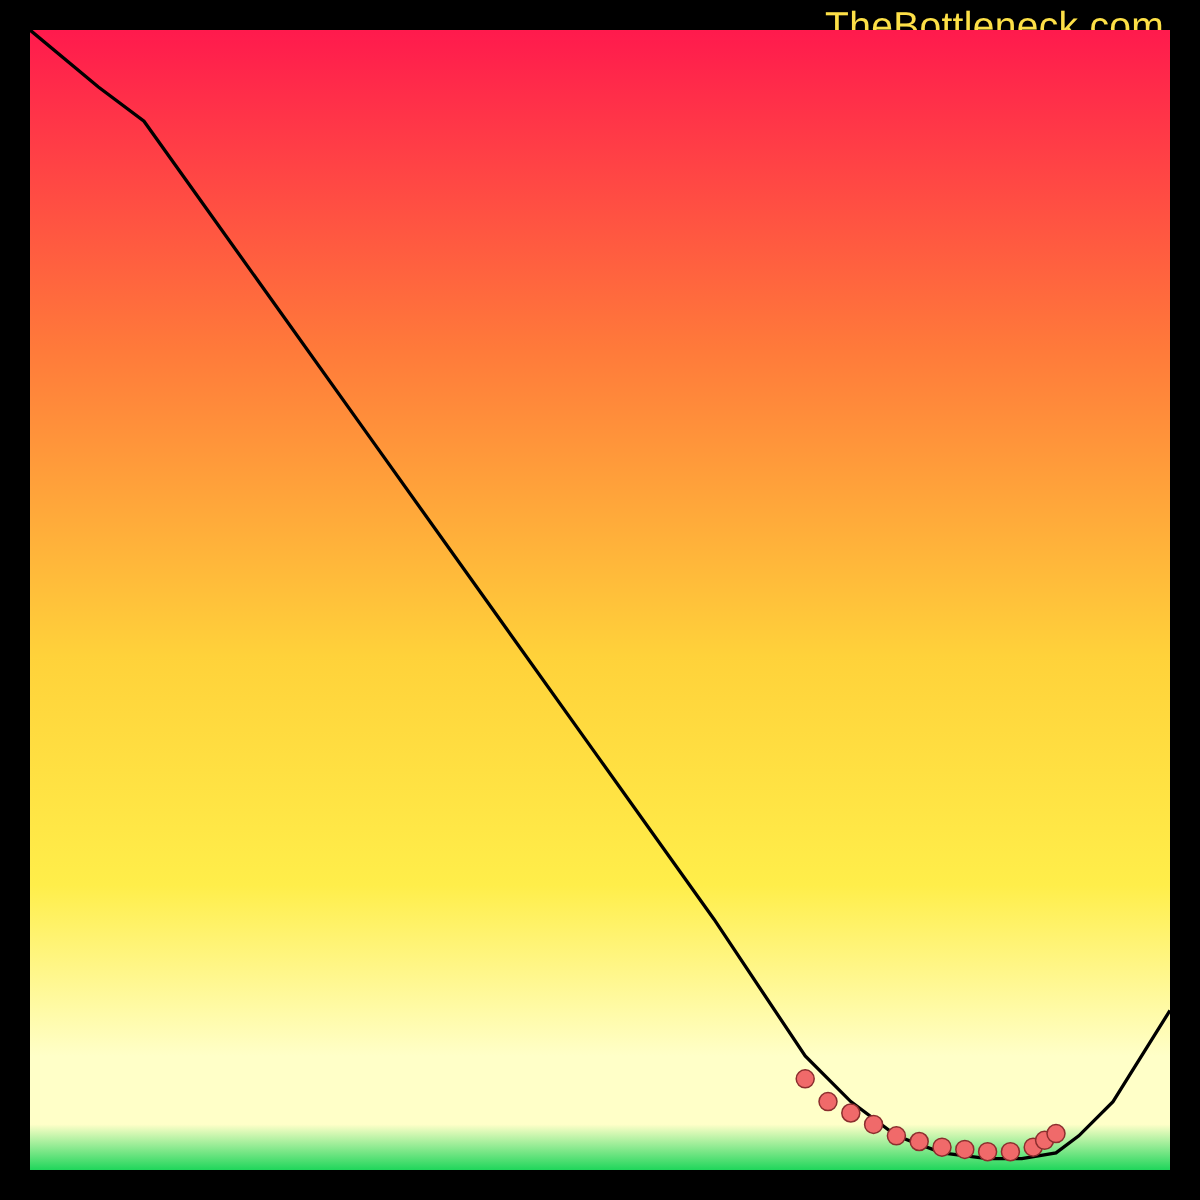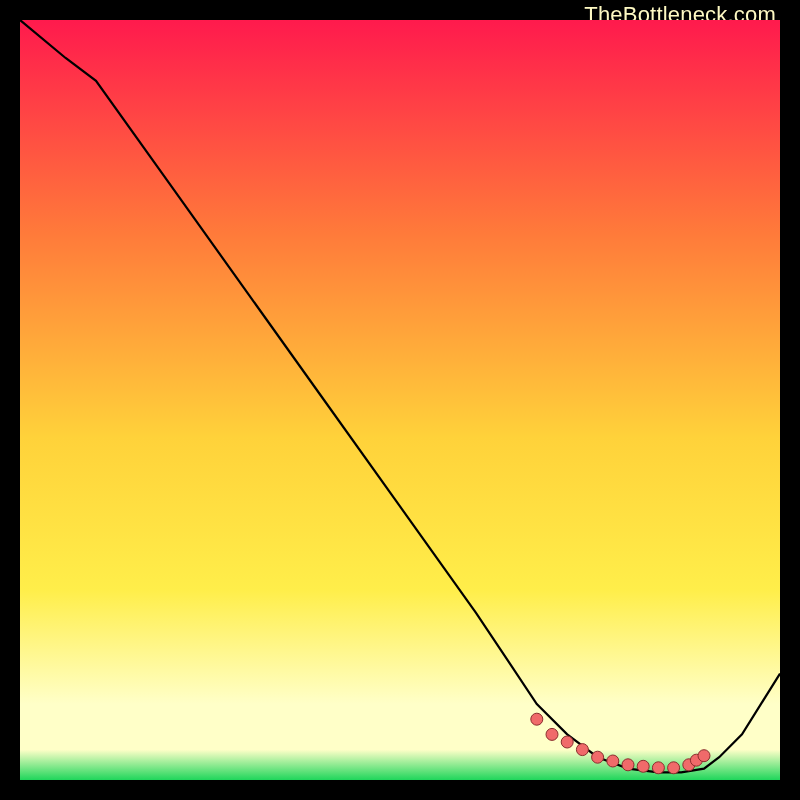--- a/index.html
+++ b/index.html
@@ -22,22 +22,22 @@
     left: 20px;
     top: 20px;
     width: 760px;
     height: 760px;
     background: #000;
   }
   .watermark {
     position: absolute;
     top: 2px;
     right: 24px;
-    color: #fef9c3;
-    font-size: 22px;
+    color: #fde047;
+    font-size: 26px;
     font-weight: 500;
     letter-spacing: 0.2px;
     user-select: none;
     pointer-events: none;
   }
   svg { display: block; }
 </style>
 </head>
 <body>
 

